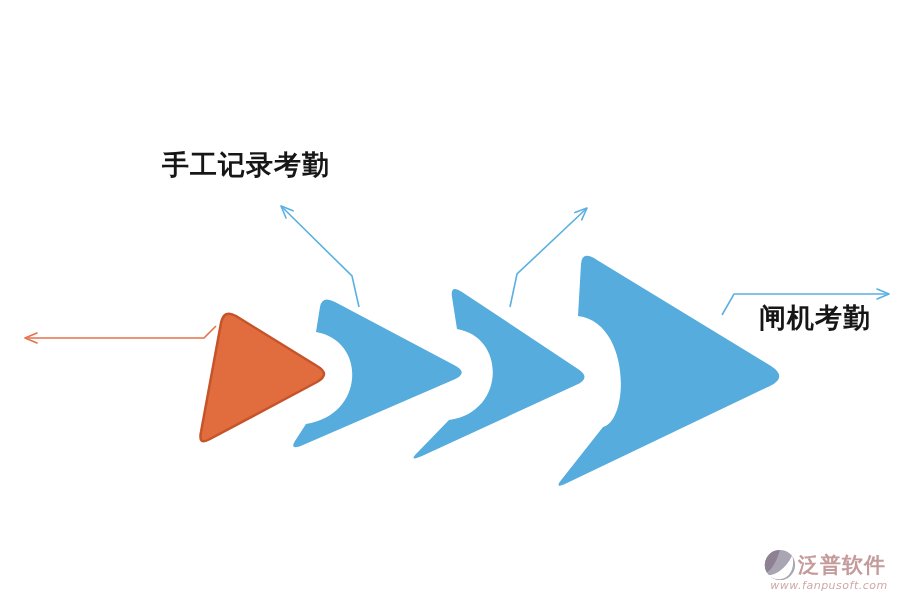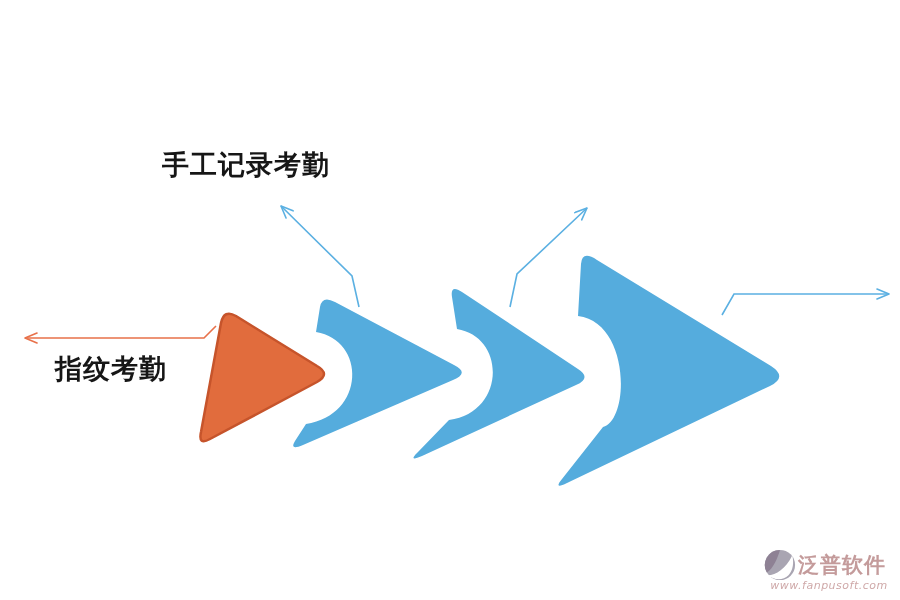--- a/index.html
+++ b/index.html
@@ -53,21 +53,21 @@
     <path d="M 236,316 L 317,366 Q 331,374 317,382 L 210,439 Q 198,446 201,432 L 221,323 Q 224,309 236,316 Z" stroke-width="2.5" stroke-linejoin="round" fill="#E16C3D" stroke="#C6542B"></path>
 
     <path d="M 335,302 L 454,365 Q 470,373 453,380 L 303,445 Q 289,451 295,441 L 306,424 C 366,415 366,340 316,332 L 320,307 Q 322,295 335,302 Z" fill="#55ACDD"></path>
 
     <path d="M 462,292 L 578,369 Q 592,378 576,385 L 422,456 Q 408,462 417,453 L 449,420 C 506,412 506,337 457,329 L 452,297 Q 450,284 462,292 Z" fill="#55ACDD"></path>
 
     <path d="M 597,260 L 771,366 Q 788,377 770,386 L 567,483 Q 553,490 562,479 L 603,427 C 630,420 630,322 578,316 L 581,264 Q 582,250 597,260 Z" fill="#55ACDD"></path>
   </svg>
 
   <div class="step-label" id="label-manual">手工记录考勤</div>
-  <div class="step-label" id="label-fingerprint">指纹考勤</div>
+  <div class="step-label" id="label-gate">闸机考勤</div>
 
   <div id="watermark">
     <div class="row">
       <svg width="32" height="32" viewBox="0 0 34 34">
         <circle cx="17" cy="17" r="16" fill="#A9A5B2"></circle>
         <path d="M17,1 A16,16 0 0 0 3,25 C10,20 14,11 17,1 Z" fill="#8E8194"></path>
         <path d="M30,7 C23,21 13,28 4,28 C10,33 20,34 26,28 C31,23 32,14 30,7 Z" fill="#ffffff"></path>
       </svg>
       <span id="brand-text" style="color: rgb(196, 155, 155);">泛普软件</span>
     </div>

